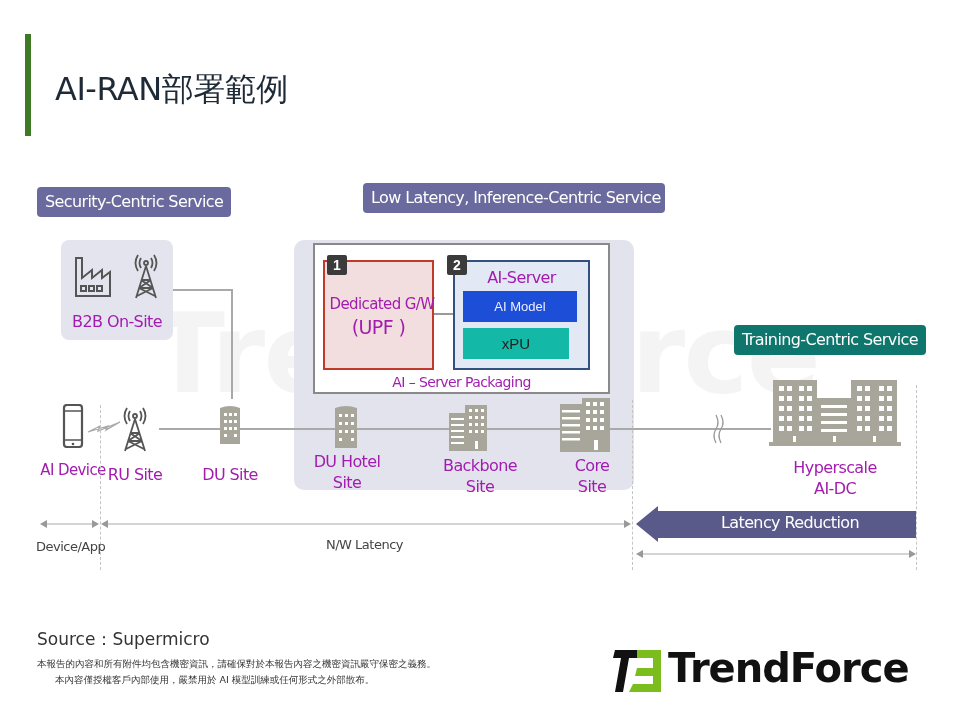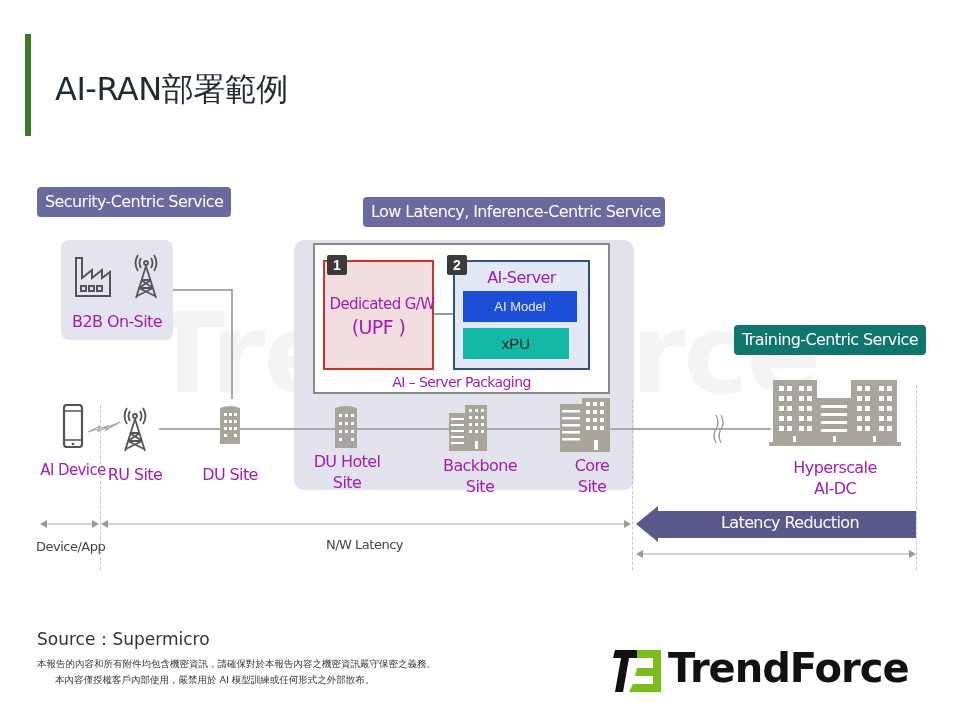--- a/index.html
+++ b/index.html
@@ -38,21 +38,21 @@
 </style>
 </head>
 <body>
 
 <div class="abs title-bar"></div>
 <div class="abs title">AI-RAN部署範例</div>
 
 <div class="abs watermark" style="left:150px;top:290px;">TrendForce</div>
 
 <div class="abs pill" style="left:37px;top:187px;">Security-Centric Service</div>
-<div class="abs pill" style="left:363px;top:197px;width:286px;text-align:right;">Low Latency, Inference-Centric Service</div>
+<div class="abs pill" style="left:363px;top:183px;width:286px;text-align:right;">Low Latency, Inference-Centric Service</div>
 <div class="abs pill grey" style="left:734px;top:325px;width:176px;">Training-Centric Service</div>
 
 <div class="abs b2b-panel"></div>
 <svg class="abs" style="left:72px;top:254px;" width="40" height="44" viewBox="0 0 40 44">
   <g fill="none" stroke="#555" stroke-width="2">
     <path d="M4 42 V4 h6 V24 l10-8 v8 l10-8 v8 l8-6 V42 Z"></path>
     <rect x="9" y="32" width="5" height="5"></rect>
       <rect x="17" y="32" width="5" height="5"></rect>
       <rect x="25" y="32" width="5" height="5"></rect>
   </g>

